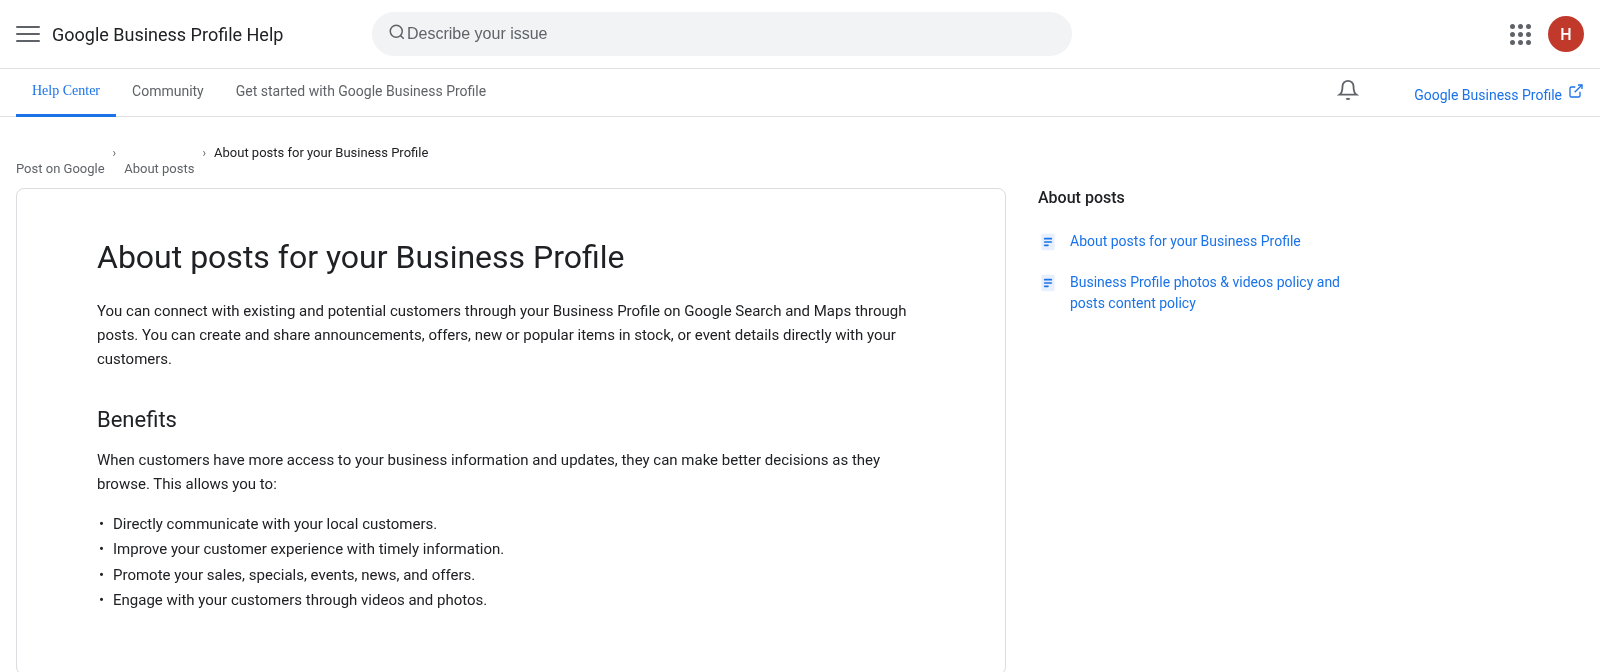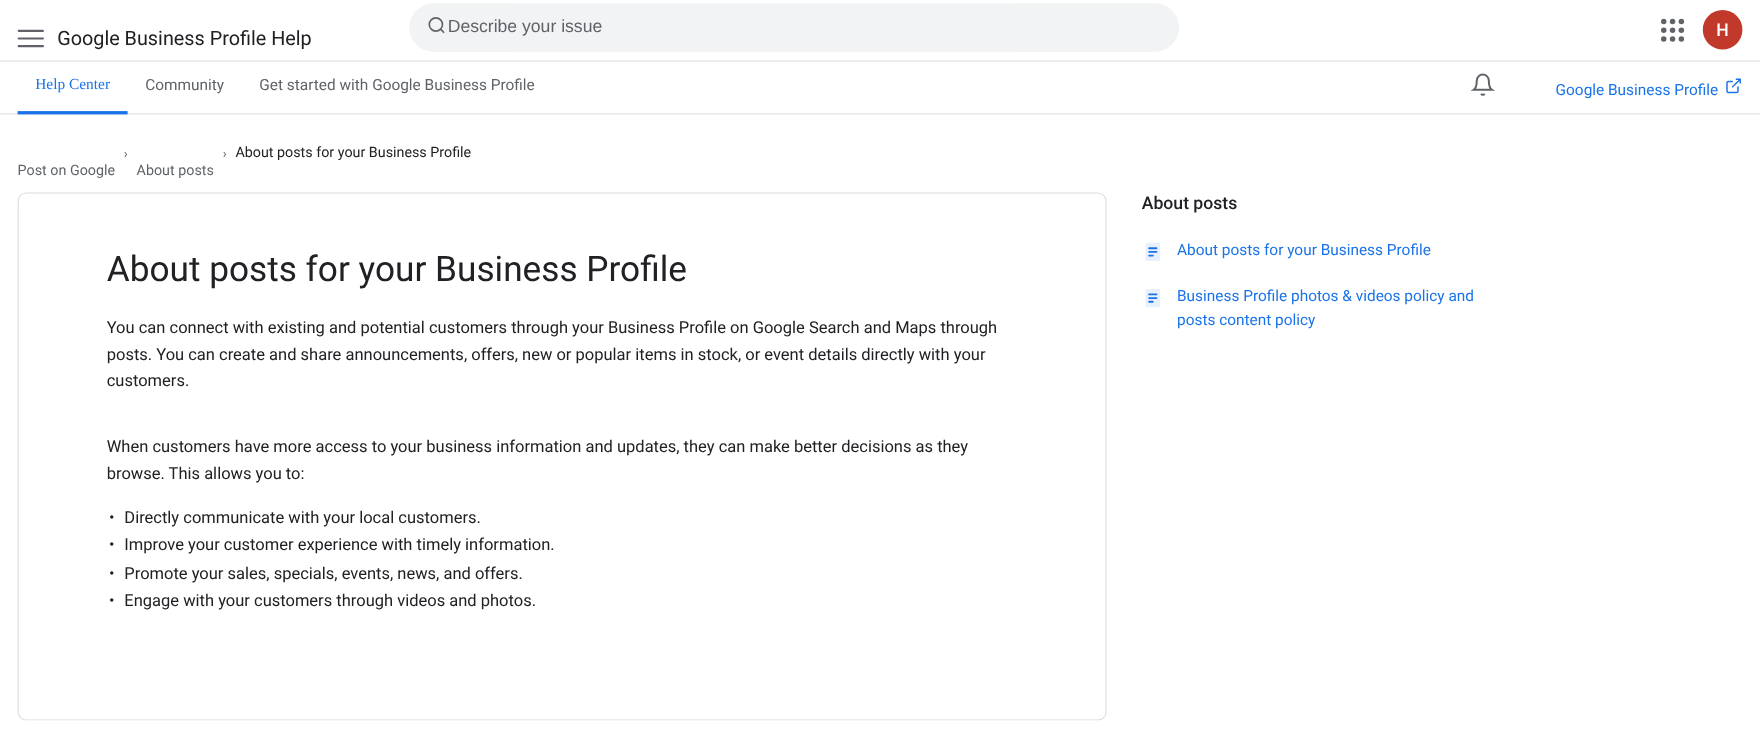--- a/index.html
+++ b/index.html
@@ -1,23 +1,23 @@
 <!DOCTYPE html>
 <html><head>
   <meta charset="utf-8">
   <style>
     * { margin: 0; padding: 0; box-sizing: border-box; }
     body { font-family: 'Google Sans', Roboto, Arial, sans-serif; font-size: 14px; color: #202124; background: #fff; }
 
     
     .header {
       display: flex;
-      align-items: flex-end;
+      align-items: center;
       padding: 8px 16px;
-      height: 56px;
+      height: 69px;
       border-bottom: 1px solid #e0e0e0;
       gap: 16px;
     }
     .header-left {
       display: flex;
       align-items: center;
       gap: 12px;
       min-width: 340px;
     }
     .menu-icon {
@@ -345,20 +345,21 @@
   <span class="breadcrumb-sep">›</span>
   <span class="breadcrumb-current">About posts for your Business Profile</span>
 </div>
 
 <div class="main-layout">
 
   <div class="article-wrap">
     <div class="article-card">
       <h1 class="article-title">About posts for your Business Profile</h1>
       <p class="article-intro">You can connect with existing and potential customers through your Business Profile on Google Search and Maps through posts. You can create and share announcements, offers, new or popular items in stock, or event details directly with your customers.</p>
+      <h2 class="section-title">Benefits</h2>
       <p class="section-text">When customers have more access to your business information and updates, they can make better decisions as they browse. This allows you to:</p>
       <ul class="bullet-list">
         <li>Directly communicate with your local customers.</li>
         <li>Improve your customer experience with timely information.</li>
         <li>Promote your sales, specials, events, news, and offers.</li>
         <li>Engage with your customers through videos and photos.</li>
       </ul>
     </div>
   </div>
 

